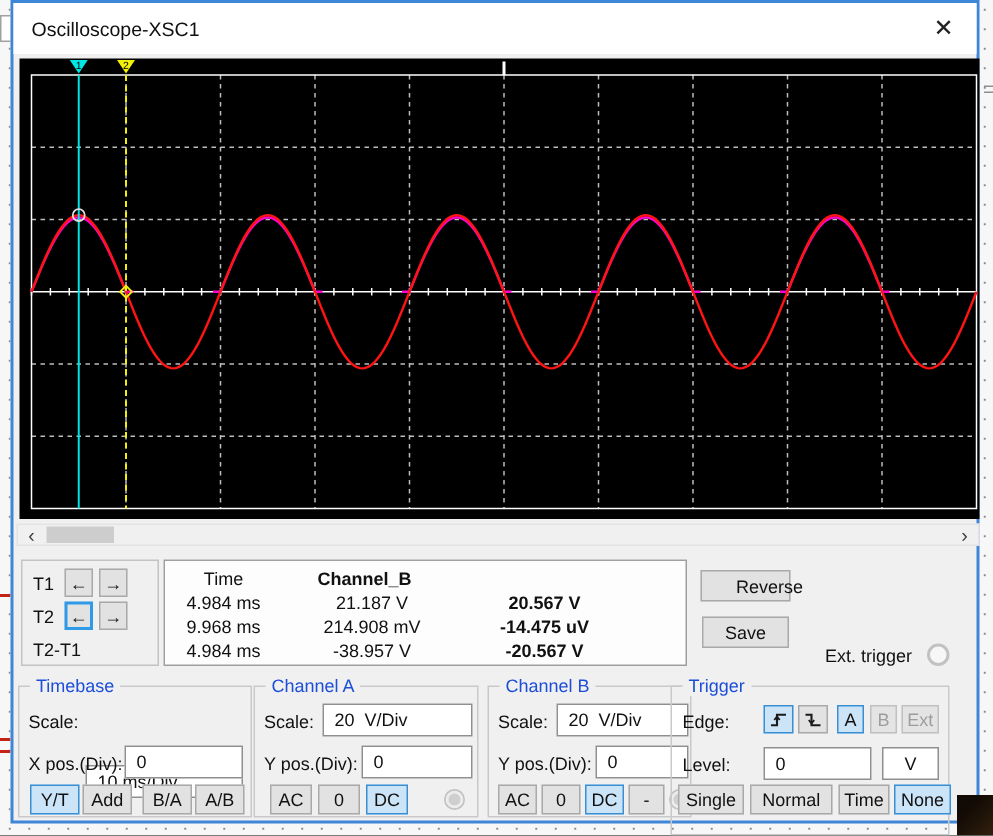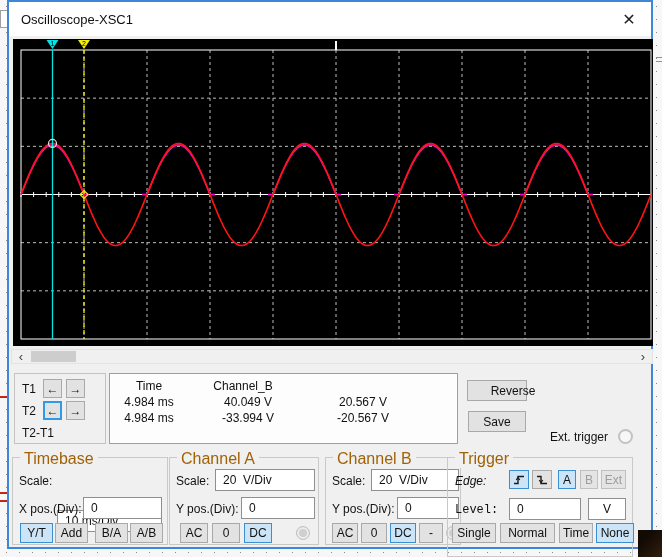--- a/index.html
+++ b/index.html
@@ -20,30 +20,30 @@
   .close{position:absolute;right:8px;top:4px;width:28px;height:26px;display:flex;align-items:center;justify-content:center;font-size:16px;color:#222;cursor:default;}
   .scope{left:4px;top:37px;width:640px;height:307px;background:#000;}
   .scrollbar{left:2px;top:347px;width:642px;height:15px;background:#f0f0f0;border:1px solid #e3e3e3;box-sizing:border-box;}
   .sb-arrow{position:absolute;top:0;width:16px;height:13px;display:flex;align-items:center;justify-content:center;color:#404040;font-size:13px;line-height:13px;}
   .sb-thumb{position:absolute;left:19px;top:1px;width:45px;height:11px;background:#cdcdcd;}
   .panelbox{background:#f0f0f0;border:1px solid #c3c3c3;box-sizing:border-box;}
   .tablebox{background:#fdfdfd;border:1px solid #9f9f9f;box-sizing:border-box;}
   .tbl-row{display:flex;height:16px;align-items:center;}
   .tbl-c1{width:78px;text-align:center;}
   .tbl-c2{width:120px;text-align:center;}
-  .tbl-c3{width:110px;text-align:center;}
+  .tbl-c3{width:110px;text-align:center;font-weight:bold;}
   .btn{
     position:absolute;background:#e2e2e2;border:1px solid #a9a9a9;box-sizing:border-box;
     display:flex;align-items:center;justify-content:center;font-size:12px;color:#111;cursor:default;
   }
   .btn.sel{background:#cce4f7;border-color:#3a8fd3;}
   .btn.dis{color:#9d9d9d;background:#e4e4e4;border-color:#c0c0c0;}
   .btn.focus{border:2px solid #2f9ae8;}
   .group{position:absolute;border:1px solid #c9c9c9;box-sizing:border-box;}
-  .group-title{position:absolute;top:-8px;left:7px;background:#f0f0f0;padding:0 4px;font-size:16px;color:#a16207;}
+  .group-title{position:absolute;top:-8px;left:7px;background:#f0f0f0;padding:0 4px;font-size:12px;color:#1d4ed8;}
   .lbl{position:absolute;font-size:12px;color:#111;white-space:nowrap;}
   .field{
     position:absolute;background:#fff;border:1px solid #8f8f8f;box-sizing:border-box;
     font-family:"Liberation Sans", sans-serif;font-size:12px;color:#111;padding:0 0 0 7px;outline:none;
   }
   .indicator{position:absolute;width:14px;height:14px;border-radius:50%;background:#cfcfcf;border:1px solid #c2c2c2;box-shadow:inset 0 0 0 2px #ececec;box-sizing:border-box;}
   .exttrig-circle{position:absolute;width:15px;height:15px;border-radius:50%;background:#f7f7f7;border:2px solid #c2c2c2;box-sizing:border-box;}
   .wire{position:absolute;left:0;width:7px;height:2px;background:#c62318;z-index:1;}
   .bg-line{position:absolute;left:656px;width:6px;height:1px;background:#909090;z-index:1;}
   .bg-box{position:absolute;left:0;top:10px;width:7px;height:16px;background:#fff;border:1px solid #a0a0a0;z-index:1;}
@@ -171,26 +171,31 @@
     <span class="lbl" style="left:7px;top:52px;">T2-T1</span>
   </div>
 
   <div class="abs tablebox" style="left:100px;top:371px;width:349px;height:71px;padding-top:4px;">
     <div class="tbl-row">
       <span class="tbl-c1">Time</span>
       <span class="tbl-c3">Channel_B</span>
     </div>
     <div class="tbl-row">
       <span class="tbl-c1">4.984 ms</span>
-      <span class="tbl-c2">40.049 V</span>
+      <span class="tbl-c2">21.187 V</span>
       <span class="tbl-c3">20.567 V</span>
     </div>
     <div class="tbl-row">
+      <span class="tbl-c1">9.968 ms</span>
+      <span class="tbl-c2">214.908 mV</span>
+      <span class="tbl-c3">-14.475 uV</span>
+    </div>
+    <div class="tbl-row">
       <span class="tbl-c1">4.984 ms</span>
-      <span class="tbl-c2">-33.994 V</span>
+      <span class="tbl-c2">-38.957 V</span>
       <span class="tbl-c3">-20.567 V</span>
     </div>
   </div>
 
   <div class="btn" style="left:458px;top:378px;width:60px;height:21px;padding-left:32px;">Reverse</div>
   <div class="btn" style="left:459px;top:409px;width:58px;height:21px;">Save</div>
   <span class="lbl" style="left:541px;top:428px;">Ext. trigger</span>
   <span class="exttrig-circle" style="left:609px;top:427px;"></span>
 
   <div class="group" style="left:3px;top:455px;width:156px;height:88px;">
@@ -225,37 +230,37 @@
     <input class="field" style="left: 71px; top: 39px; width: 62px; height: 22px;" value="0">
     <div class="btn" style="left:6px;top:65px;width:26px;height:20px;">AC</div>
     <div class="btn" style="left:35px;top:65px;width:26px;height:20px;">0</div>
     <div class="btn sel" style="left:64px;top:65px;width:26px;height:20px;">DC</div>
     <div class="btn" style="left:93px;top:65px;width:24px;height:20px;">-</div>
     <span class="indicator" style="left:120px;top:68px;"></span>
   </div>
 
   <div class="group" style="left:438px;top:455px;width:186px;height:100px;">
     <span class="group-title">Trigger</span>
-    <span class="lbl" style="left:7px;top:16px;font-style:italic;">Edge:</span>
+    <span class="lbl" style="left:7px;top:16px;">Edge:</span>
     <div class="btn sel" style="left:61px;top:12px;width:20px;height:19px;">
       <svg width="12" height="12" viewBox="0 0 12 12">
         <polyline points="1,9.5 5,9.5 5,2.5 11,2.5" fill="none" stroke="#1a1a1a" stroke-width="1.4"></polyline>
         <polyline points="3.2,6 5,3.6 6.8,6" fill="none" stroke="#1a1a1a" stroke-width="1.2"></polyline>
       </svg>
     </div>
     <div class="btn" style="left:84px;top:12px;width:20px;height:19px;">
       <svg width="12" height="12" viewBox="0 0 12 12">
         <polyline points="1,2.5 5,2.5 5,9.5 11,9.5" fill="none" stroke="#1a1a1a" stroke-width="1.4"></polyline>
         <polyline points="3.2,6 5,8.4 6.8,6" fill="none" stroke="#1a1a1a" stroke-width="1.2"></polyline>
       </svg>
     </div>
     <div class="btn sel" style="left:110px;top:12px;width:18px;height:19px;">A</div>
     <div class="btn dis" style="left:132px;top:12px;width:18px;height:19px;">B</div>
     <div class="btn dis" style="left:153px;top:12px;width:25px;height:19px;">Ext</div>
-    <span class="lbl" style="left:7px;top:45px;font-family:Liberation Mono, monospace;">Level:</span>
+    <span class="lbl" style="left:7px;top:45px;">Level:</span>
     <input class="field" style="left: 61px; top: 40px; width: 72px; height: 22px;" value="0">
     <div class="field" style="left:140px;top:40px;width:38px;height:22px;display:flex;align-items:center;justify-content:center;padding:0;">V</div>
     <div class="btn" style="left:4px;top:65px;width:44px;height:20px;">Single</div>
     <div class="btn" style="left:52px;top:65px;width:55px;height:20px;">Normal</div>
     <div class="btn" style="left:111px;top:65px;width:34px;height:20px;">Time</div>
     <div class="btn sel" style="left:148px;top:65px;width:38px;height:20px;">None</div>
   </div>
 
 </div>
 

